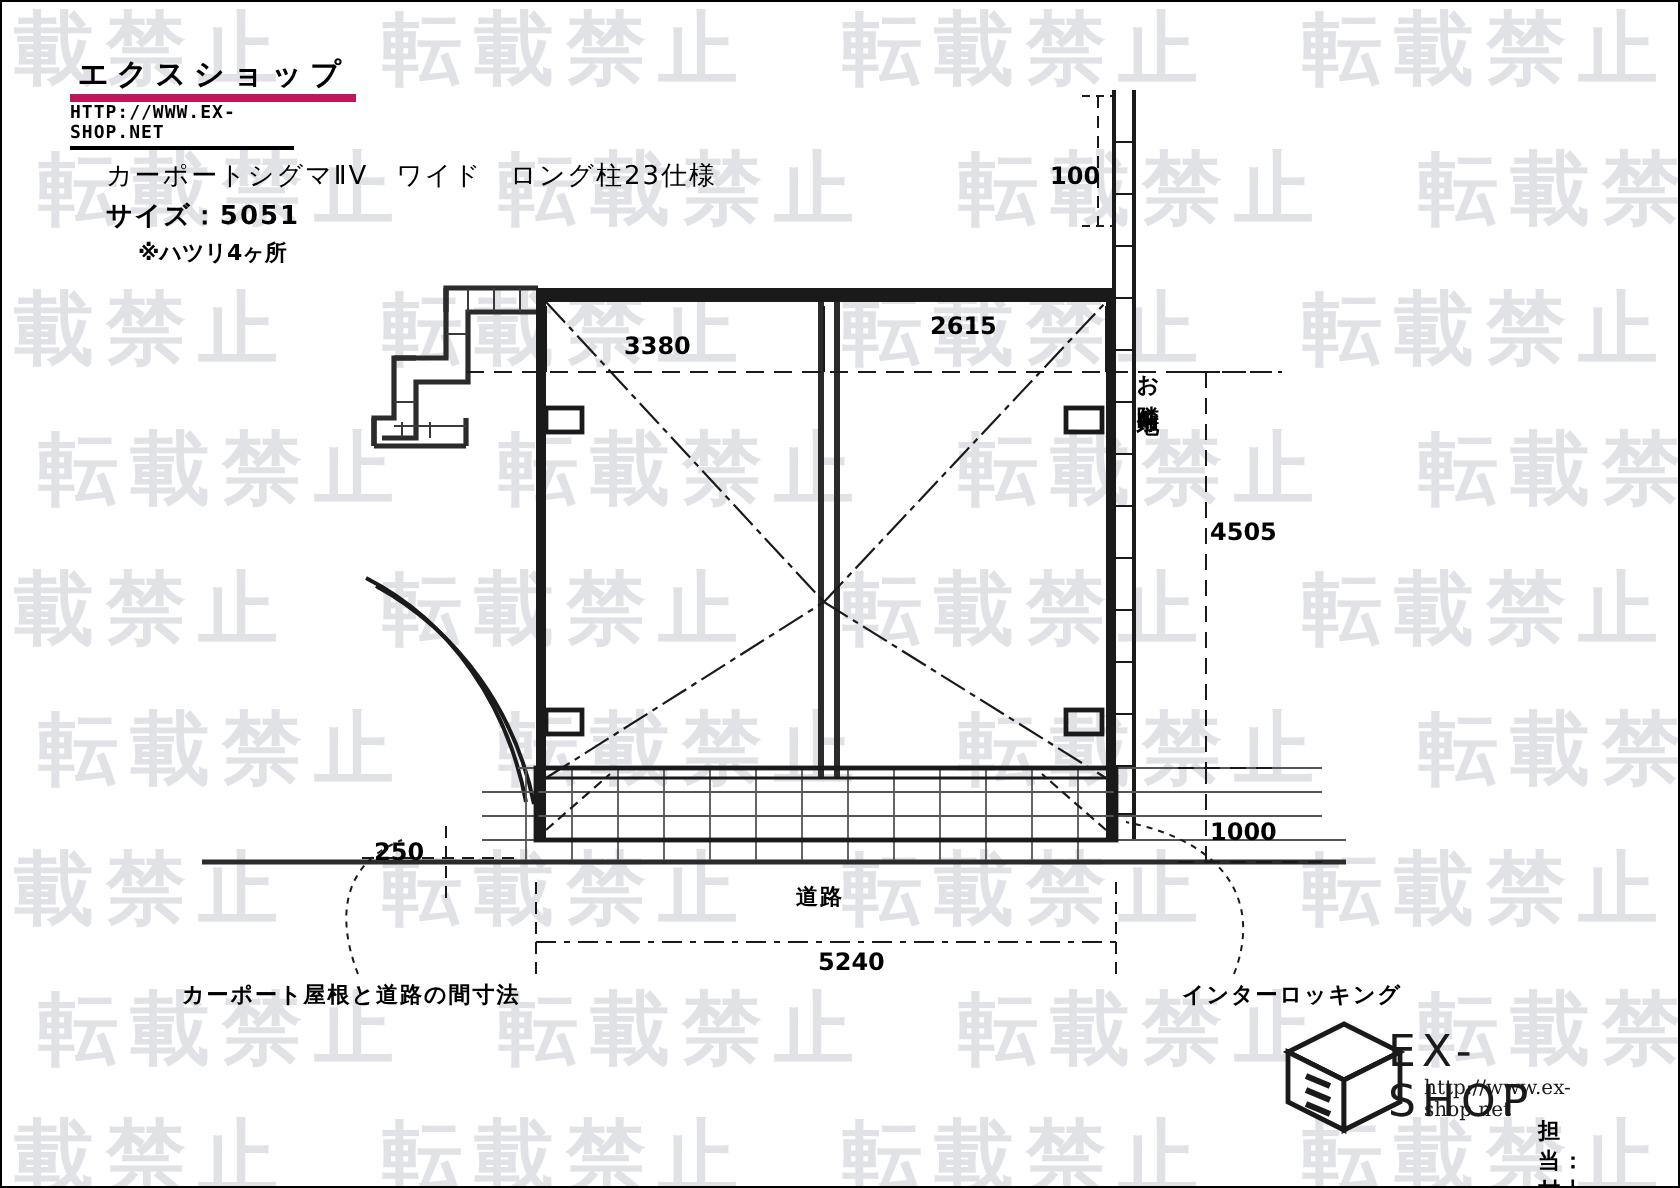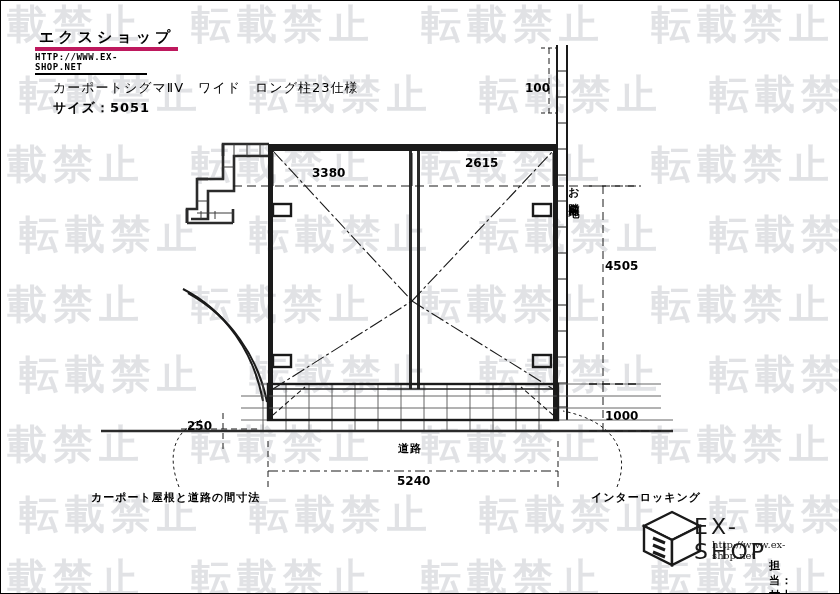--- a/index.html
+++ b/index.html
@@ -113,20 +113,21 @@
   </div>
 
   <div id="hdr">
     <span id="hdr-shop">エクスショップ</span>
     <span id="hdr-url">HTTP://WWW.EX-SHOP.NET</span>
   </div>
 
   <div id="titleblk">
     <div id="t-line1">カーポートシグマⅡV　ワイド　ロング柱23仕様</div>
     <div id="t-line2">サイズ：5051</div>
+    <div id="t-line3">※ハツリ4ヶ所</div>
   </div>
 
   <svg id="draw" width="840" height="594" viewBox="0 0 840 594">
 
     <line x1="100" y1="430" x2="672" y2="430" stroke="#2b2b2b" stroke-width="2.4"></line>
 
     <g fill="none" stroke="#2b2b2b" stroke-width="2.6">
       <path d="M268,143 L222,143 L222,178 L196,178 L196,208 L186,208 L186,222"></path>
       <path d="M268,155 L233,155 L233,190 L207,190 L207,218 L190,218"></path>
       <line x1="222" y1="143" x2="222" y2="155"></line>
@@ -275,21 +276,21 @@
       <path d="M616,486 C630,450 612,420 562,410"></path>
     </g>
   </svg>
 
   <div class="dimtxt" style="left:311px;top:165px;">3380</div>
   <div class="dimtxt" style="left:464px;top:155px;">2615</div>
   <div class="dimtxt" style="left:524px;top:80px;">100</div>
   <div class="dimtxt" style="left:604px;top:258px;">4505</div>
   <div class="dimtxt" style="left:604px;top:398px;margin-top:10px;">1000</div>
   <div class="dimtxt" style="left:186px;top:418px;">250</div>
-  <div class="dimtxt" style="left:396px;top:473px;">5240</div>
+  <div class="dimtxt" style="left:408px;top:473px;">5240</div>
 
   <div id="vert-neighbor">お隣敷地</div>
   <div class="jp" style="left:397px;top:440px;">道路</div>
   <div class="jp" style="left:90px;top:489px;">カーポート屋根と道路の間寸法</div>
   <div class="jp" style="left:590px;top:489px;">インターロッキング</div>
 
   <div id="logo">
     <svg id="logo-cube" viewBox="0 0 62 58">
       <polygon points="31,2 59,16 31,30 3,16" fill="#ffffff" stroke="#1a1a1a" stroke-width="2.4"></polygon>
       <polygon points="3,16 31,30 31,55 3,41" fill="#ffffff" stroke="#1a1a1a" stroke-width="2.4"></polygon>

